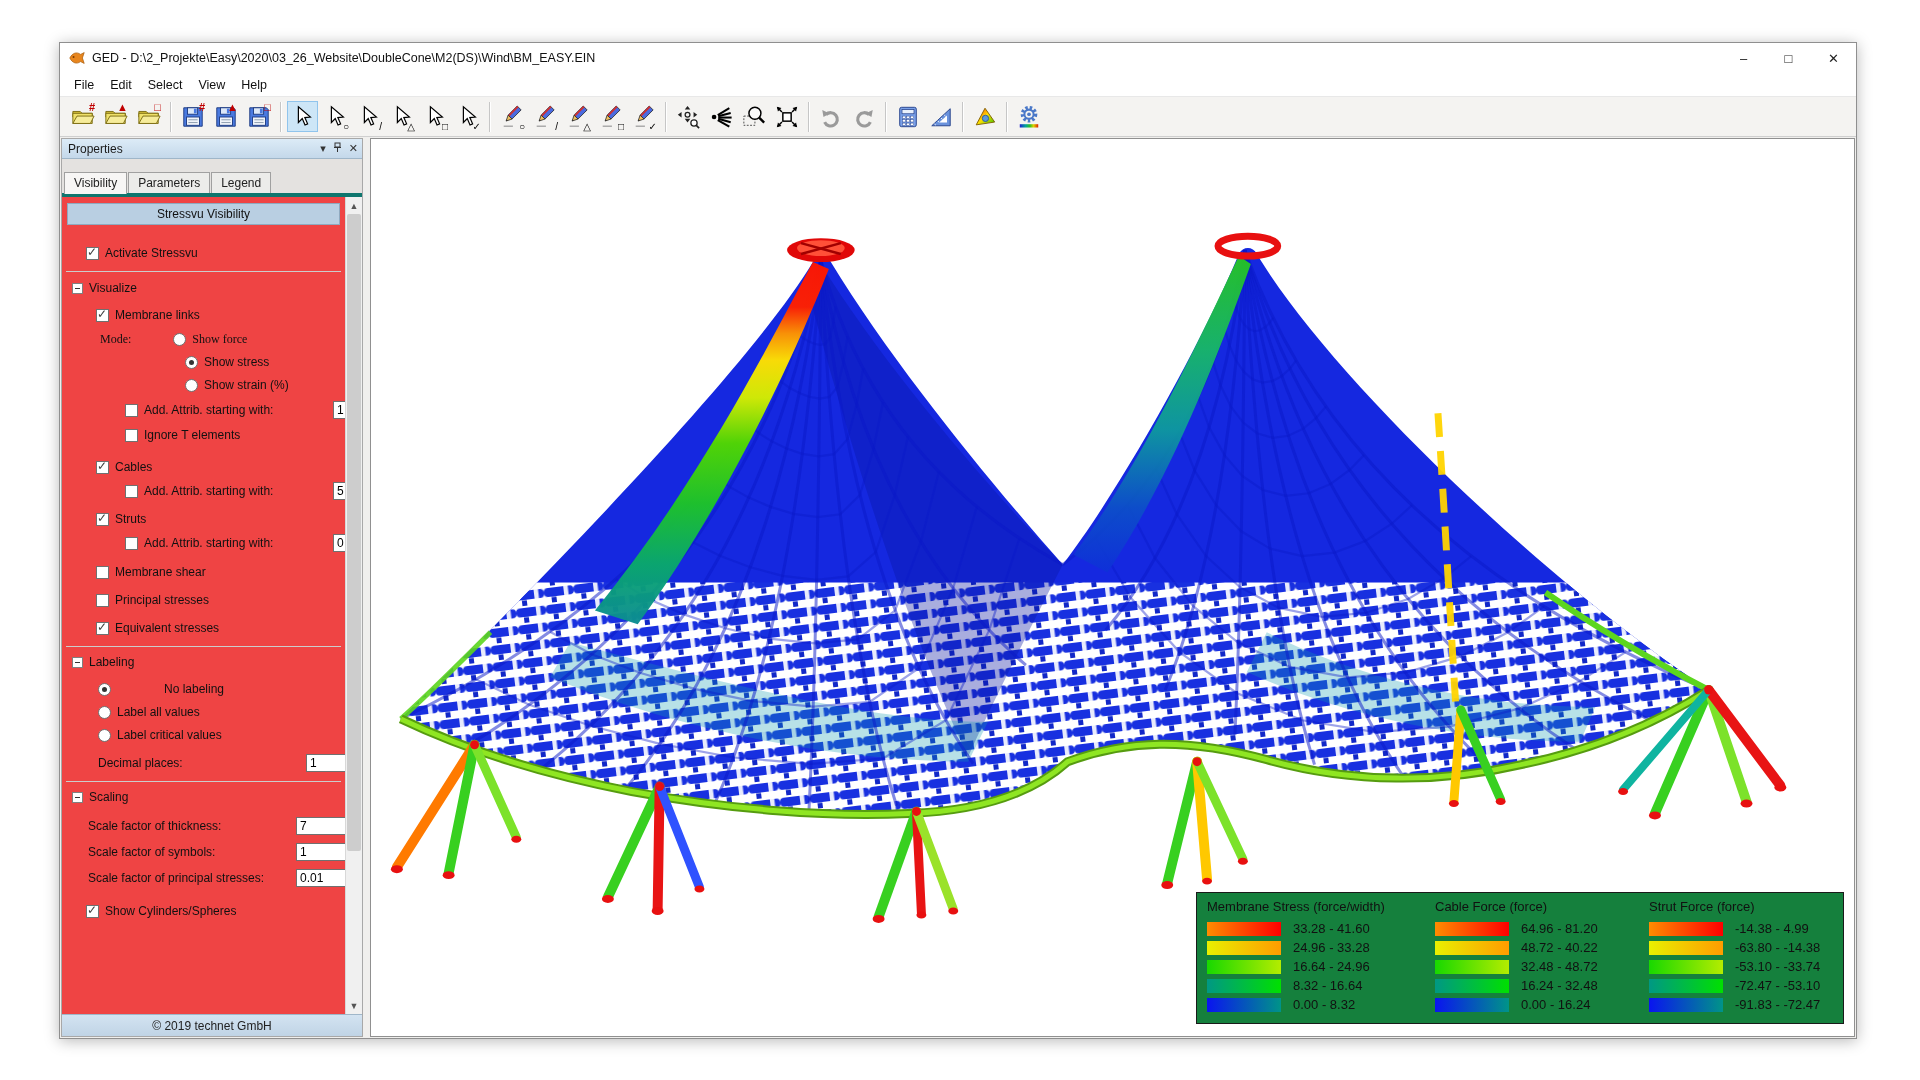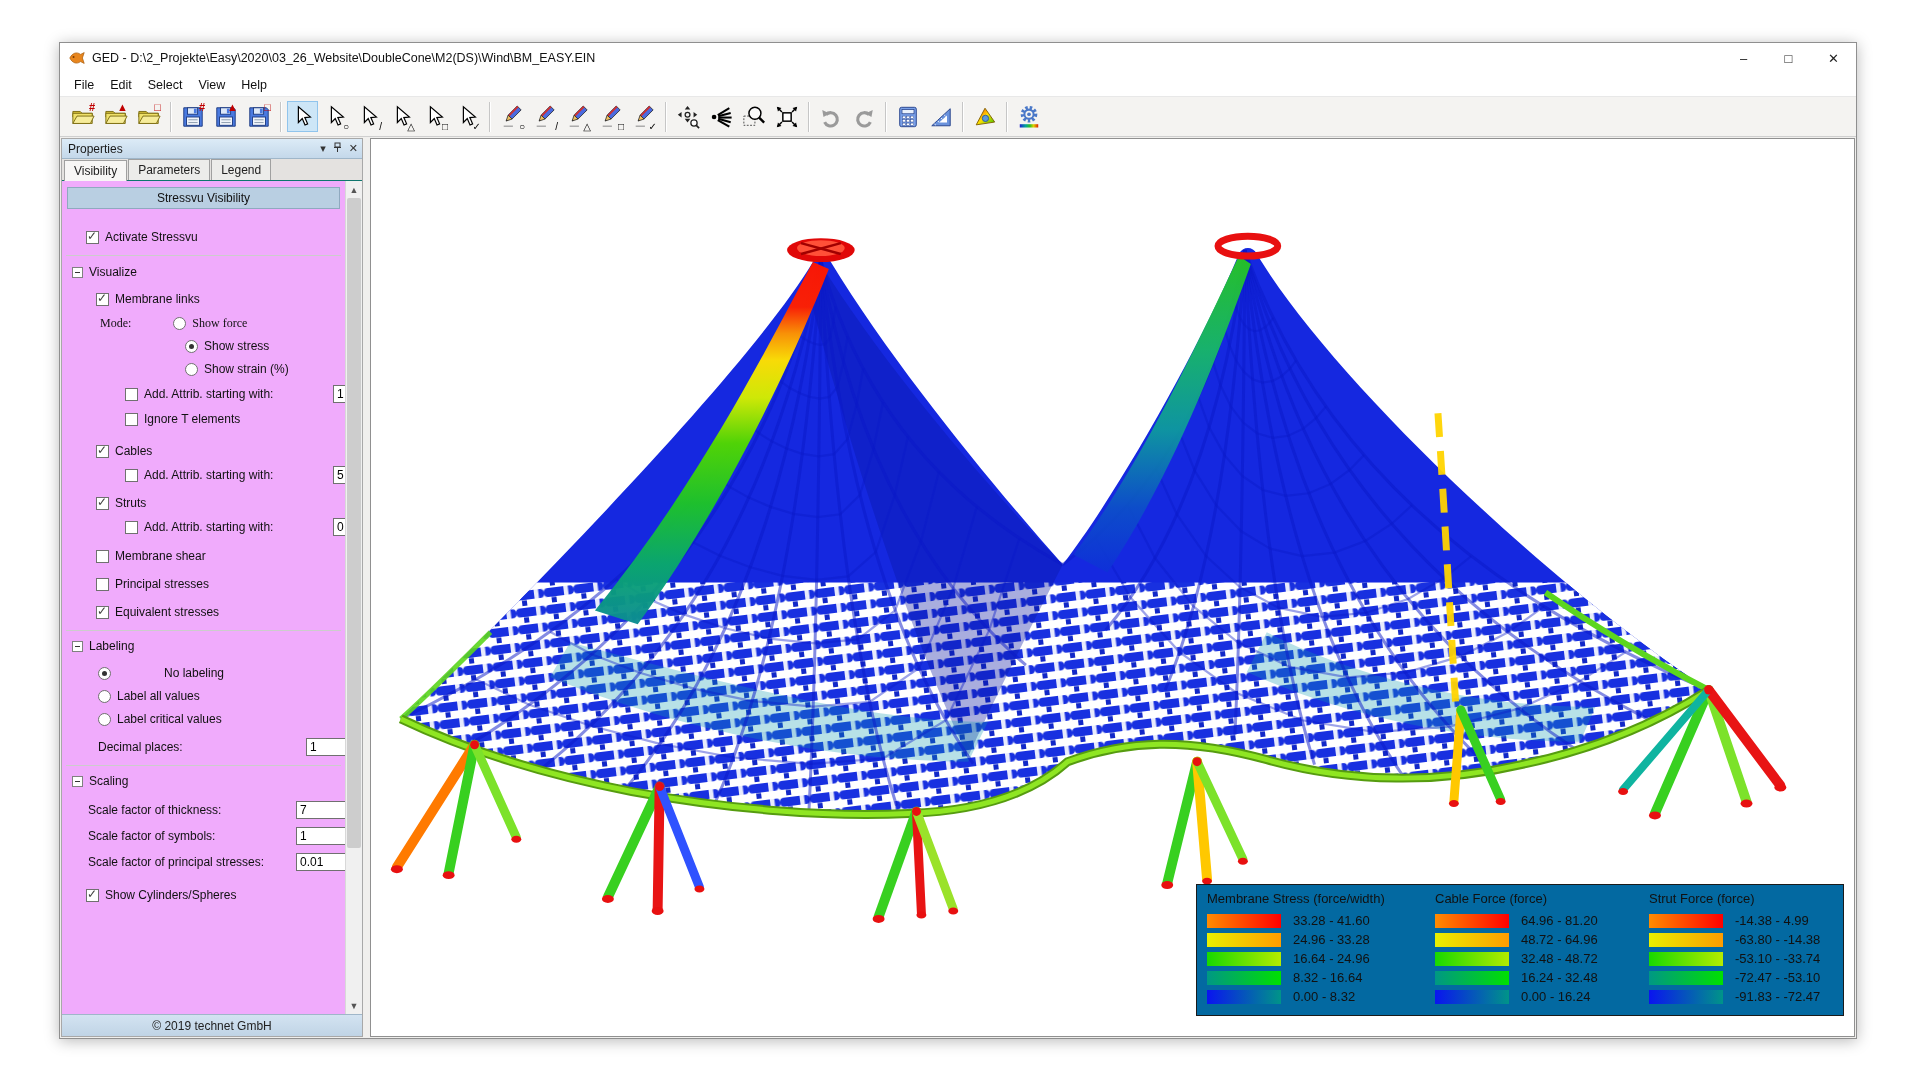--- a/index.html
+++ b/index.html
@@ -39,24 +39,24 @@
   .main{ flex:1 1 auto; display:flex; min-height:0; background:#f0efed; }
 
   
   .panel{ width:302px; flex:0 0 auto; display:flex; flex-direction:column; background:#f2f1f0;
     border:1px solid #a8a8a8; margin:1px 0 1px 1px; }
   .panel-cap{ height:20px; background:linear-gradient(#dcebf7,#c4d8ea); border-bottom:1px solid #9fb6c9;
     display:flex; align-items:center; padding:0 4px 0 6px; }
   .panel-cap .cap-title{ font-size:12px; color:#1a1a1a; }
   .cap-btns{ margin-left:auto; display:flex; align-items:center; gap:7px; }
   .cap-btn{ font-size:11px; color:#333; line-height:11px; }
-  .panel-tabs{ height:22px; display:flex; align-items:flex-start; background:#e4e2e0; padding-left:2px; border-bottom:1px solid #0f766e;}
+  .panel-tabs{ height:38px; display:flex; align-items:flex-end; background:#e4e2e0; padding-left:2px; border-bottom:4px solid #0f766e;}
   .ptab{ font-size:12px; padding:3px 9px 3px; border:1px solid #a0a0a0; border-bottom:none; background:#ececea; margin-right:1px; color:#222;}
   .ptab.active{ background:#f7f6f5; position:relative; top:1px; padding-bottom:4px; }
-  .panel-body{ flex:1 1 auto; position:relative; background:#f0abfc; overflow:hidden; }
+  .panel-body{ flex:1 1 auto; position:relative; background:#ef4444; overflow:hidden; }
   .panel-scroll{ position:absolute; right:0; top:0; bottom:0; width:17px; background:#f0f0f0; border-left:1px solid #d8d8d8; }
   .sb-arrow{ height:17px; display:flex; align-items:center; justify-content:center; font-size:9px; color:#555; background:#f0f0f0;}
   .sb-thumb{ position:absolute; left:1px; right:1px; top:17px; height:78%; background:#cdcdcd; border-radius:2px;}
   .sb-arrow.down{ position:absolute; bottom:0; left:0; right:0; }
 
   .pb-inner{ position:absolute; left:0; top:0; right:17px; bottom:0; }
   .stress-head{ margin:6px 5px 0; height:22px; background:#b9cfe2; border:1px solid #8fa9bf;
     display:flex; align-items:center; justify-content:center; font-size:12px; color:#111; }
 
   .row{ position:relative; height:20px; display:flex; align-items:center; font-size:12px; color:#111; }
@@ -72,21 +72,21 @@
     font-family:"Liberation Sans",sans-serif; padding:0 3px; background:#fff; }
   .panel-foot{ height:22px; margin-top:auto; background:linear-gradient(#d3e3f1,#c0d4e6); border-top:1px solid #9fb6c9;
     display:flex; align-items:center; justify-content:center; font-size:12px; color:#222; flex:0 0 auto;}
 
   
   .viewport-wrap{ flex:1 1 auto; padding:1px 1px 1px 7px; display:flex; min-width:0; }
   .viewport{ flex:1 1 auto; background:#ffffff; border:1px solid #909090; position:relative; overflow:hidden; }
   .viewport svg.scene{ width:100%; height:100%; display:block; }
 
   
-  .legend{ position:absolute; right:10px; bottom:20px; width:648px; background:#0369a1;
+  .legend{ position:absolute; right:10px; bottom:12px; width:648px; background:#15803d;
     border:1px solid #1a1a1a; padding:6px 10px 9px; }
   .legend-grid{ display:grid; grid-template-columns:228px 214px 190px; }
   .lg-col{ display:flex; flex-direction:column; }
   .lg-title{ font-size:13px; color:#111; margin-bottom:5px; white-space:nowrap; }
   .lg-row{ display:flex; align-items:center; height:19px; }
   .lg-swatch{ width:74px; height:14px; margin-right:12px; flex:0 0 auto; }
   .lg-range{ font-size:13px; color:#111; white-space:nowrap; }
 
   
   .statusbar{ height:24px; background:#f2f2f2; border-top:1px solid #c8c8c8; display:flex; align-items:stretch; flex:0 0 auto;}
@@ -729,21 +729,21 @@
                 </div>
               </div>
               <div class="lg-col">
                 <div class="lg-title">Cable Force (force)</div>
                 <div class="lg-row">
                   <div class="lg-swatch" style="background: linear-gradient(90deg, rgb(255, 140, 0), rgb(255, 0, 0));"></div>
                   <span class="lg-range">64.96 - 81.20</span>
                 </div>
                 <div class="lg-row">
                   <div class="lg-swatch" style="background: linear-gradient(90deg, rgb(232, 240, 0), rgb(255, 156, 0));"></div>
-                  <span class="lg-range">48.72 - 64.96</span>
+                  <span class="lg-range">48.72 - 40.22</span>
                 </div>
                 <div class="lg-row">
                   <div class="lg-swatch" style="background: linear-gradient(90deg, rgb(24, 216, 0), rgb(180, 236, 0));"></div>
                   <span class="lg-range">32.48 - 48.72</span>
                 </div>
                 <div class="lg-row">
                   <div class="lg-swatch" style="background: linear-gradient(90deg, rgb(0, 152, 132), rgb(0, 224, 0));"></div>
                   <span class="lg-range">16.24 - 32.48</span>
                 </div>
                 <div class="lg-row">

